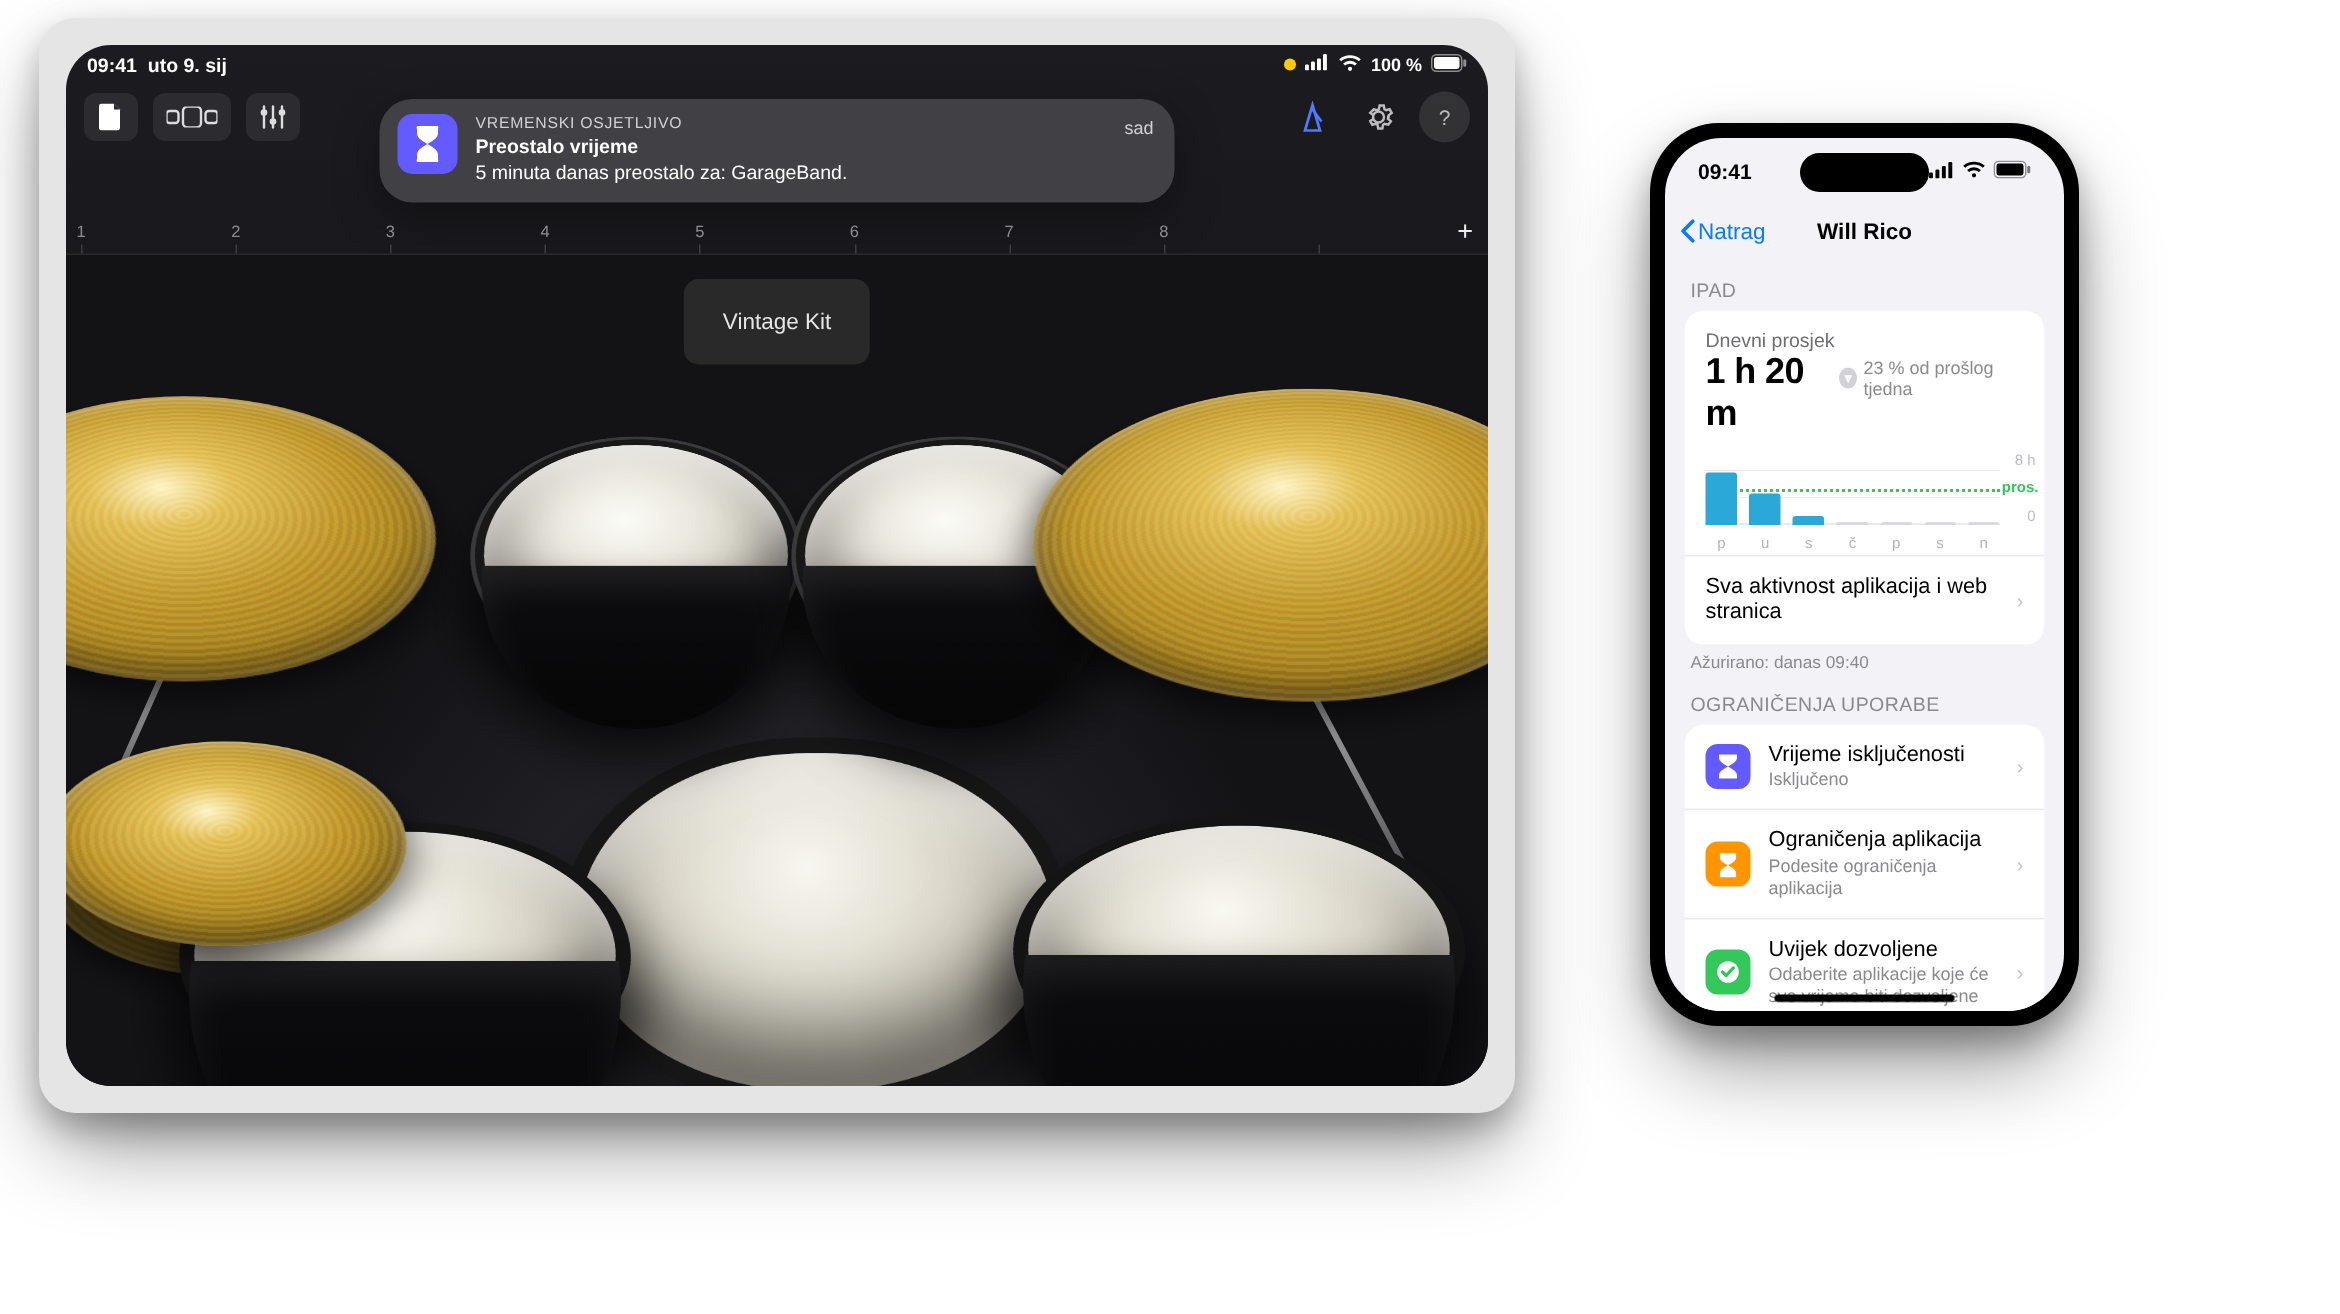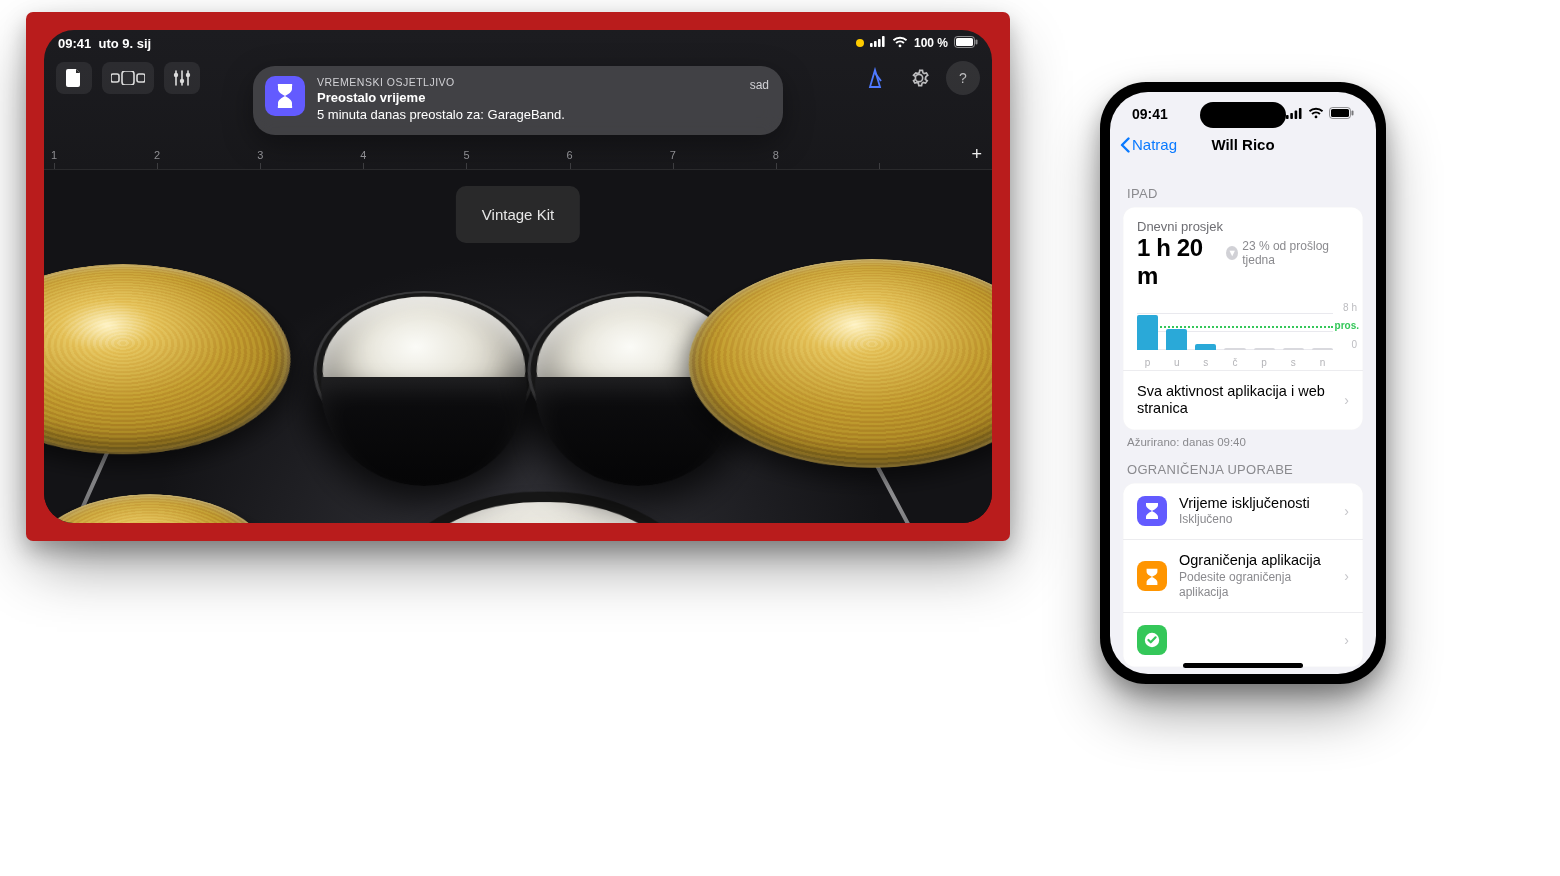--- a/index.html
+++ b/index.html
@@ -1,21 +1,21 @@
 <!DOCTYPE html>
 <html><head>
 <meta charset="utf-8">
 <style>
   * { margin: 0; padding: 0; box-sizing: border-box; font-family: -apple-system, "SF Pro Text", "Helvetica Neue", Arial, sans-serif; -webkit-font-smoothing: antialiased; }
   body { width: 1560px; height: 876px; background: #fff; position: relative; }
 
   
   .ipad-frame {
-    position: absolute; left: 26px; top: 12px; width: 984px; height: 529px;
-    border-radius: 7px; background: #b91c1c; padding: 18px;
+    position: absolute; left: 26px; top: 12px; width: 984px; height: 730px;
+    border-radius: 24px; background: #e5e5e5; padding: 18px;
     box-shadow: 0 28px 60px -10px rgba(0,0,0,0.45), 0 10px 22px rgba(0,0,0,0.25);
   }
   .ipad-screen {
     width: 100%; height: 100%; border-radius: 30px; overflow: hidden;
     background: linear-gradient(#1c1c20 0%, #121214 70%);
     position: relative; color: #fff; display: flex; flex-direction: column;
   }
 
   
   .ipad-status { height: 26px; display: flex; justify-content: space-between; align-items: center;
@@ -127,21 +127,21 @@
   }
   .iphone-screen{
     width:100%; height:100%; border-radius:38px; background:#f2f2f7; overflow:hidden;
     position:relative; color:#000; display:flex; flex-direction:column;
   }
   .island{ position:absolute; top:10px; left:50%; transform:translateX(-50%);
     width:86px; height:26px; background:#000; border-radius:14px; z-index:5;}
   .ph-status{ height:44px; display:flex; justify-content:space-between; align-items:center;
     padding: 0 22px; font-size:14px; font-weight:700;}
   .ph-status .rs{ display:flex; gap:5px; align-items:center;}
-  .ph-nav{ height:36px; display:flex; align-items:flex-start; justify-content:center; position:relative; background:#f2f2f7;}
+  .ph-nav{ height:36px; display:flex; align-items:center; justify-content:center; position:relative; background:#f2f2f7;}
   .ph-nav .back{ position:absolute; left:10px; color:#0a7aff; font-size:15px; display:flex; align-items:center; gap:2px; cursor:pointer;}
   .ph-nav .title{ font-size:15px; font-weight:700;}
 
   .ph-scroll{ flex:1; overflow:auto; padding: 0 13px 14px;}
   .sect-label{ font-size:13px; color:#8a8a8e; text-transform:uppercase; letter-spacing:0.3px;
     padding: 14px 4px 6px;}
   .card{ background:#fff; border-radius:12px; box-shadow: 0 0 0 0.5px rgba(0,0,0,0.04) inset;}
   .avg-block{ padding: 12px 14px 8px;}
   .avg-label{ font-size:13px; color:#6d6d72;}
   .avg-row{ display:flex; align-items:baseline; gap:8px;}
@@ -456,20 +456,24 @@
             </div>
           <div class="chev">›</div>
         </div>
         <div class="row">
           <div class="ric green">
             <svg width="18" height="18" viewBox="0 0 20 20">
                 <circle cx="10" cy="10" r="8" fill="#fff"></circle>
                 <path stroke="#34c759" fill="none" stroke-width="2.4" stroke-linecap="round" stroke-linejoin="round" d="m6 10 2.6 2.6L14 7"></path>
               </svg>
           </div>
+          <div class="rt">
+              <div class="t">Uvijek dozvoljene</div>
+          <div class="s">Odaberite aplikacije koje će svo vrijeme biti dozvoljene</div>
+            </div>
           <div class="chev">›</div>
         </div>
 
       </div>
 
     </div>
 
     <div class="home-ind"></div>
   </div>
 </div>

